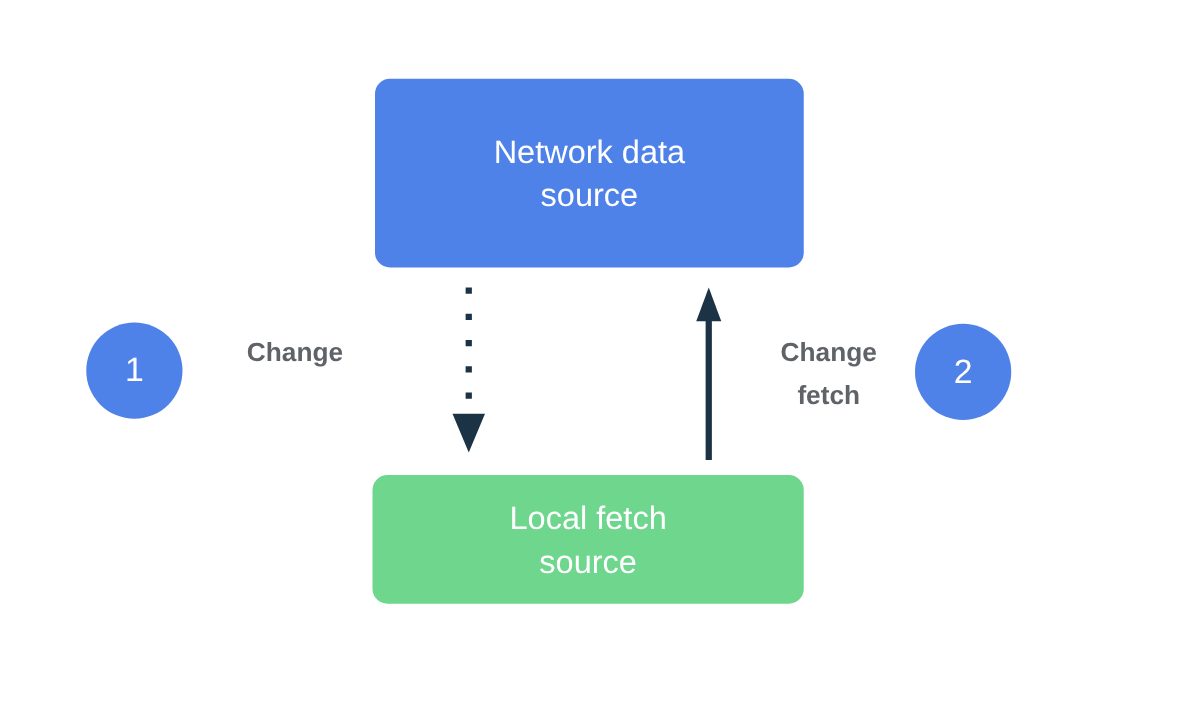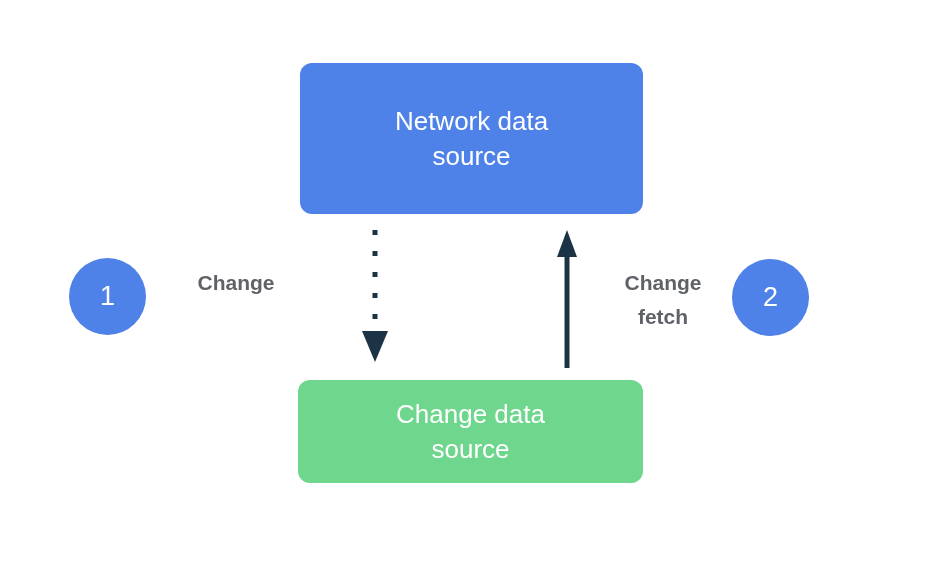--- a/index.html
+++ b/index.html
@@ -85,21 +85,21 @@
 
   <div class="box box-network">
     <div>
       <span class="line">Network data</span>
       <span class="line">source</span>
     </div>
   </div>
 
   <div class="box box-local">
     <div>
-      <span class="line">Change data</span>
+      <span class="line">Local fetch</span>
       <span class="line">source</span>
     </div>
   </div>
 
   <svg class="arrows" viewBox="0 0 946 580" xmlns="http://www.w3.org/2000/svg">
     <g>
       <line class="dotted" x1="375" y1="230" x2="375" y2="330"></line>
       <polygon points="362,331 388,331 375,362"></polygon>
     </g>
     <g>

